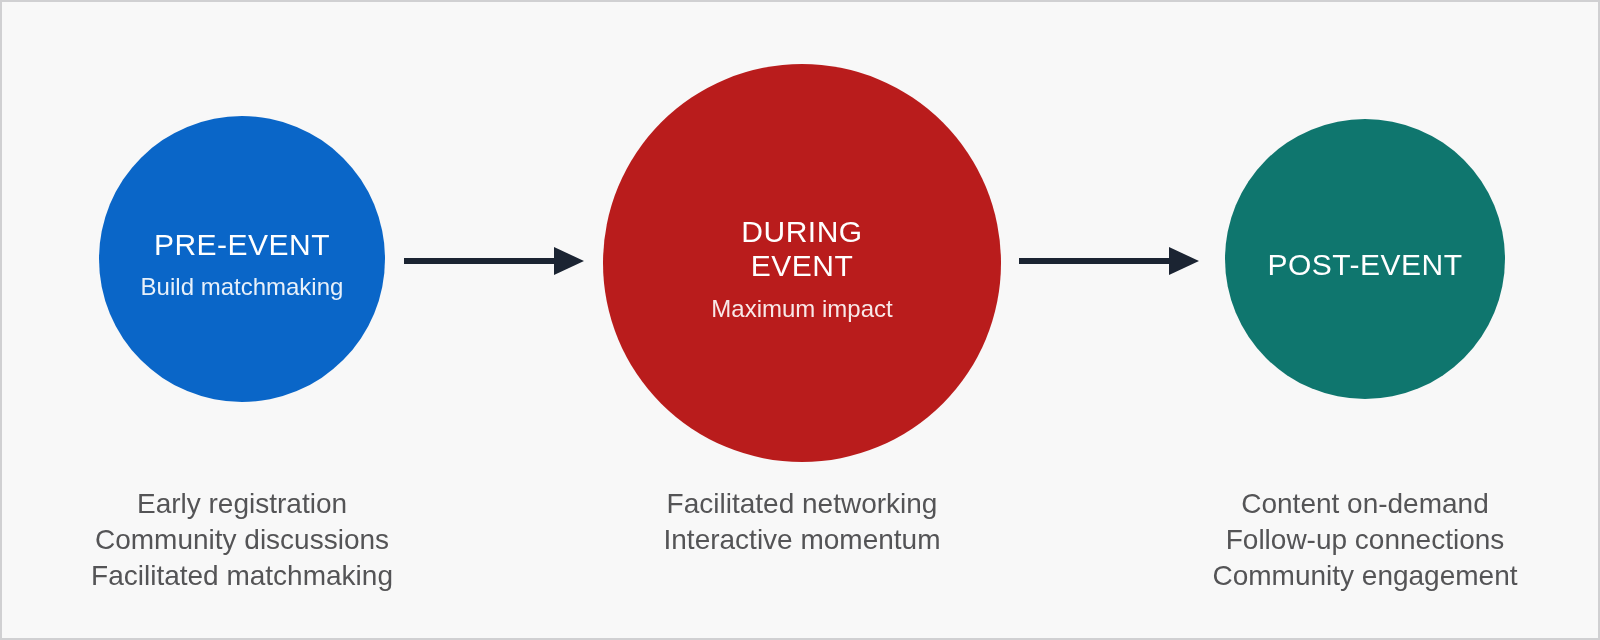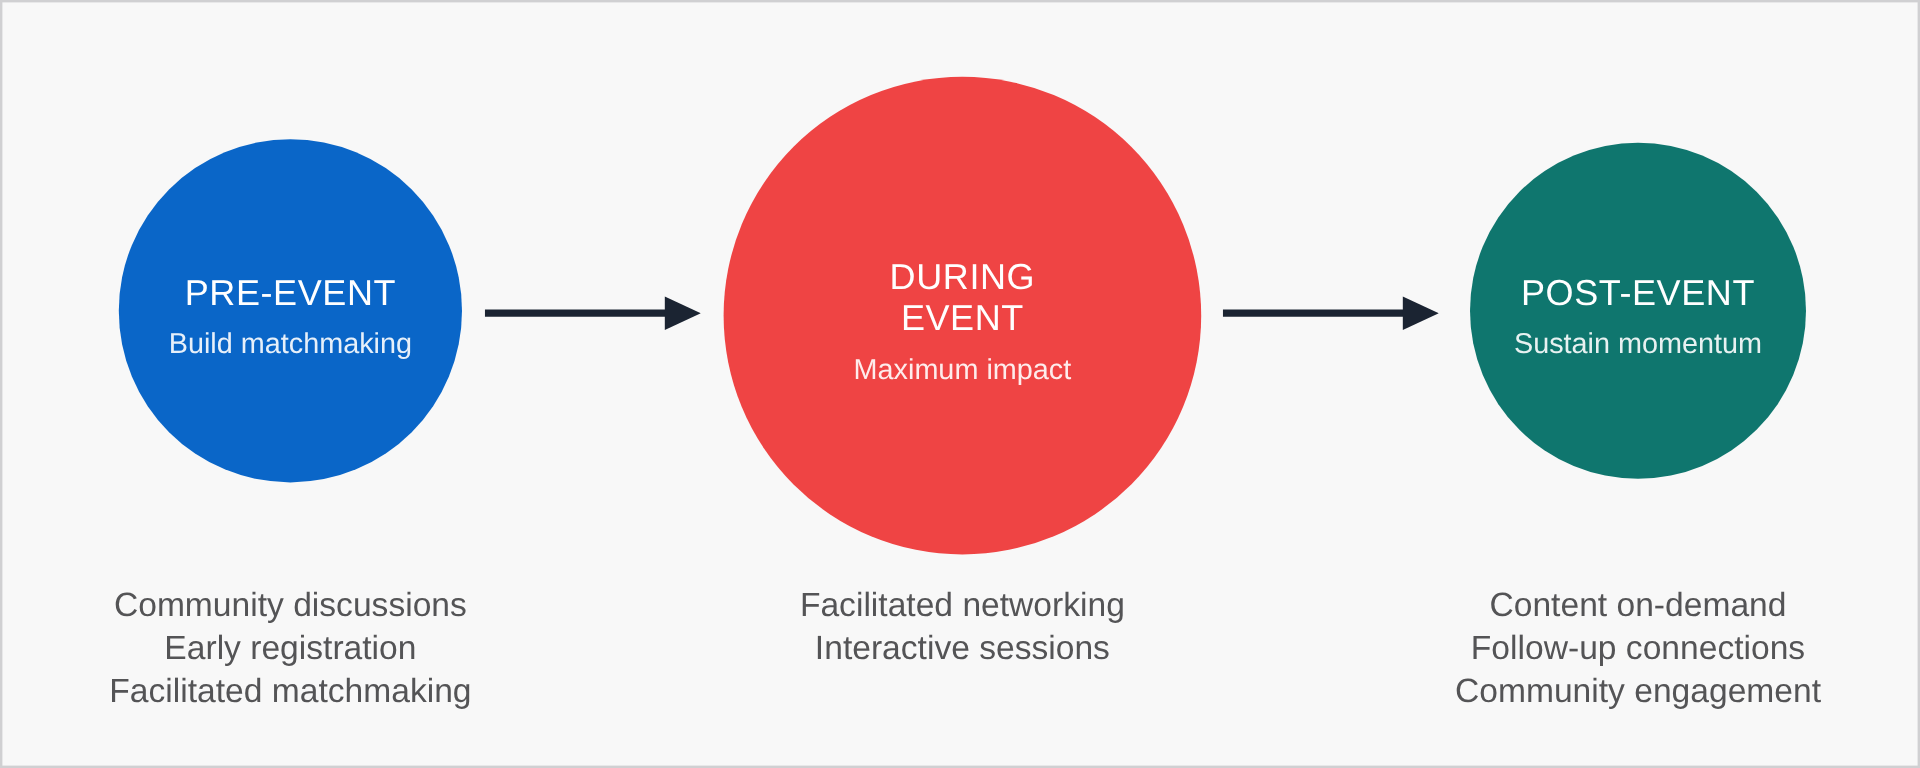--- a/index.html
+++ b/index.html
@@ -77,44 +77,43 @@
   <div class="circle circle-1" style="background-color: rgb(10, 102, 200);">
     <div class="circle-title">PRE-EVENT</div>
     <div class="circle-subtitle">Build matchmaking</div>
   </div>
 
   <svg class="arrow arrow-1" viewBox="0 0 180 32" xmlns="http://www.w3.org/2000/svg">
     <line x1="0" y1="16" x2="152" y2="16" stroke-width="6" stroke="#1b2432"></line>
     <polygon points="150,2 180,16 150,30" fill="#1b2432"></polygon>
   </svg>
 
-  <div class="circle circle-2" style="background-color: #ef4444;">
+  <div class="circle circle-2" style="background-color: #b91c1c;">
     <div class="circle-title">DURING EVENT</div>
     <div class="circle-subtitle">Maximum impact</div>
   </div>
 
   <svg class="arrow arrow-2" viewBox="0 0 180 32" xmlns="http://www.w3.org/2000/svg">
     <line x1="0" y1="16" x2="152" y2="16" stroke-width="6" stroke="#1b2432"></line>
     <polygon points="150,2 180,16 150,30" fill="#1b2432"></polygon>
   </svg>
 
   <div class="circle circle-3" style="background-color: #0f766e;">
     <div class="circle-title">POST-EVENT</div>
-    <div class="circle-subtitle">Sustain momentum</div>
   </div>
 
   <div class="stage-list list-1">
+    <div>Early registration</div>
     <div>Community discussions</div>
-    <div>Early registration</div>
     <div>Facilitated matchmaking</div>
   </div>
 
   <div class="stage-list list-2">
     <div>Facilitated networking</div>
-    <div>Interactive sessions</div>
+    <div>Interactive momentum</div>
   </div>
 
   <div class="stage-list list-3">
     <div>Content on-demand</div>
     <div>Follow-up connections</div>
     <div>Community engagement</div>
   </div>
 
 </div>
 

